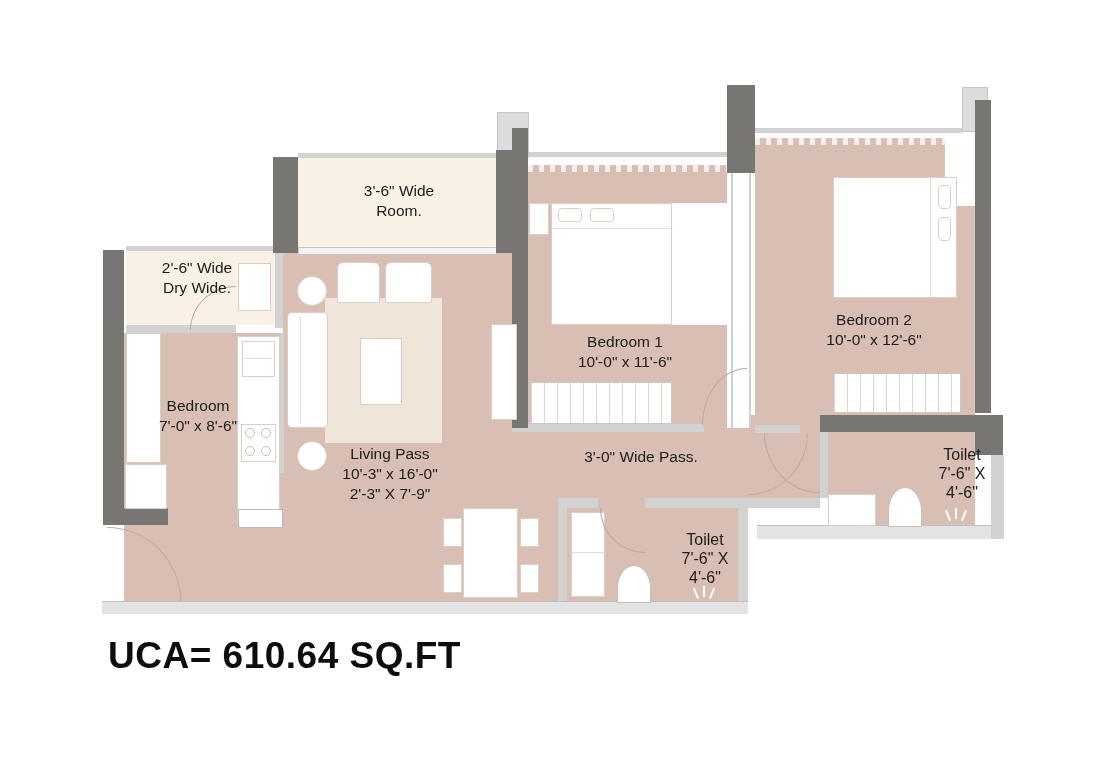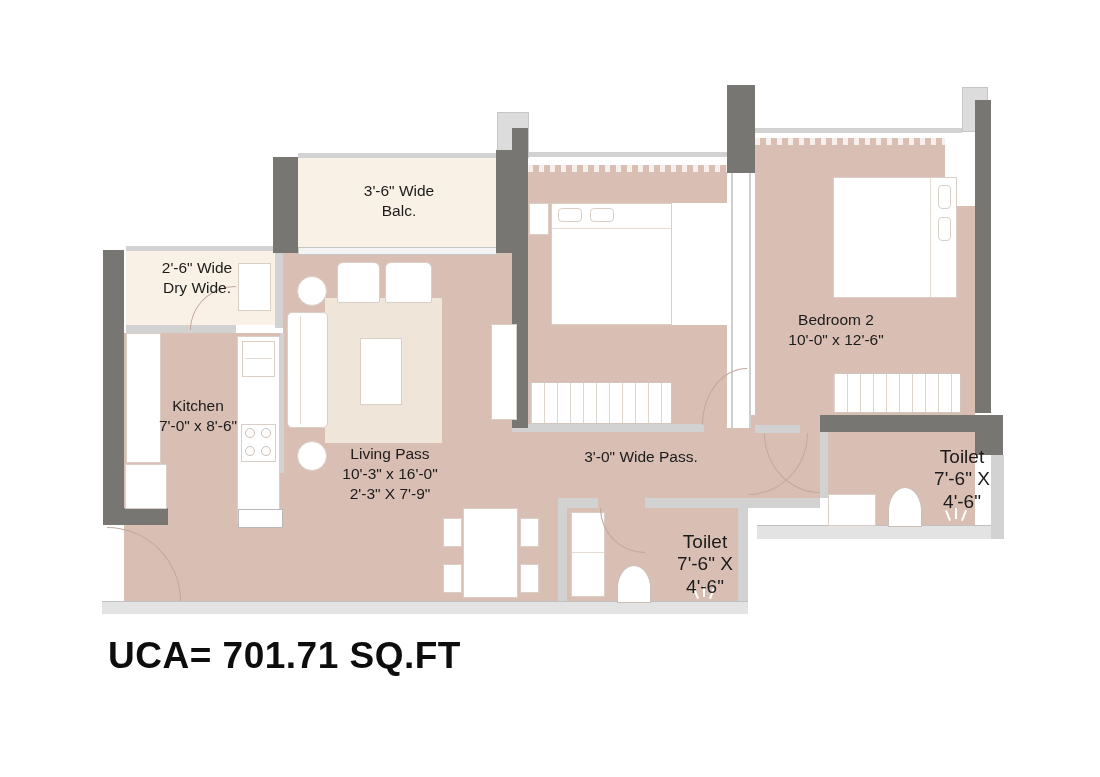--- a/index.html
+++ b/index.html
@@ -20,21 +20,21 @@
   .divider{position:absolute;background:#ffffff;border-left:2px solid #cfcfcf;border-right:2px solid #cfcfcf;box-sizing:border-box;}
   .arc{position:absolute;box-sizing:border-box;border:0 solid #c2a89c;}
   .arc.tr{border-top-width:1.5px;border-right-width:1.5px;border-top-right-radius:100% 100%;}
   .arc.tl{border-top-width:1.5px;border-left-width:1.5px;border-top-left-radius:100% 100%;}
   .arc.br{border-bottom-width:1.5px;border-right-width:1.5px;border-bottom-right-radius:100% 100%;}
   .arc.bl{border-bottom-width:1.5px;border-left-width:1.5px;border-bottom-left-radius:100% 100%;}
   .wc{position:absolute;background:#ffffff;border:1px solid #cabfb6;box-sizing:border-box;border-radius:50% 50% 0 0 / 60% 60% 0 0;}
   .label{position:absolute;transform:translateX(-50%);text-align:center;color:#1b1b1b;
          font-size:15.5px;line-height:1.3;white-space:nowrap;}
   .label span{display:block;}
-  .label.tight{font-size:19px;line-height:1.18;}
+  .label.tight{font-size:16px;line-height:1.18;}
   .uca{position:absolute;left:108px;top:635px;font-size:37px;font-weight:bold;color:#0d0d0d;letter-spacing:.5px;}
   .tick{position:absolute;width:2px;height:11px;background:#ffffff;}
   .innerline{position:absolute;background:#e4dcd3;}
 </style>
 </head>
 <body>
 
 <div class="canvas">
 
   <div class="floor" style="left:124px;top:333px;width:159px;height:268px;"></div>
@@ -145,48 +145,52 @@
 
   <div class="arc tr" style="left:107px;top:527px;width:74px;height:74px;"></div>
   <div class="arc tl" style="left:190px;top:286px;width:46px;height:44px;"></div>
   <div class="arc tl" style="left:702px;top:368px;width:45px;height:57px;"></div>
   <div class="arc br" style="left:748px;top:433px;width:60px;height:62px;"></div>
   <div class="arc bl" style="left:764px;top:433px;width:56px;height:60px;"></div>
   <div class="arc bl" style="left:600px;top:508px;width:45px;height:45px;"></div>
 
   <div class="label" style="left:399px;top:181px;">
     <span>3'-6" Wide</span>
-    <span>Balc.</span>
+    <span>Room.</span>
   </div>
   <div class="label" style="left:197px;top:258px;">
     <span>2'-6" Wide</span>
     <span>Dry Wide.</span>
   </div>
   <div class="label" style="left:198px;top:396px;">
-    <span>Kitchen</span>
+    <span>Bedroom</span>
     <span>7'-0" x 8'-6"</span>
   </div>
   <div class="label" style="left:390px;top:444px;">
     <span>Living Pass</span>
     <span>10'-3" x 16'-0"</span>
     <span>2'-3" X 7'-9"</span>
   </div>
-  <div class="label" style="left:836px;top:310px;">
+  <div class="label" style="left:625px;top:332px;">
+    <span>Bedroom 1</span>
+    <span>10'-0" x 11'-6"</span>
+  </div>
+  <div class="label" style="left:874px;top:310px;">
     <span>Bedroom 2</span>
     <span>10'-0" x 12'-6"</span>
   </div>
   <div class="label" style="left:641px;top:447px;">
     <span>3'-0" Wide Pass.</span>
   </div>
   <div class="label tight" style="left:705px;top:531px;">
     <span>Toilet</span>
     <span>7'-6" X</span>
     <span>4'-6"</span>
   </div>
   <div class="label tight" style="left:962px;top:446px;">
     <span>Toilet</span>
     <span>7'-6" X</span>
     <span>4'-6"</span>
   </div>
 
-  <div class="uca">UCA= 701.71 SQ.FT</div>
+  <div class="uca">UCA= 610.64 SQ.FT</div>
 
 </div>
 
 </body></html>

